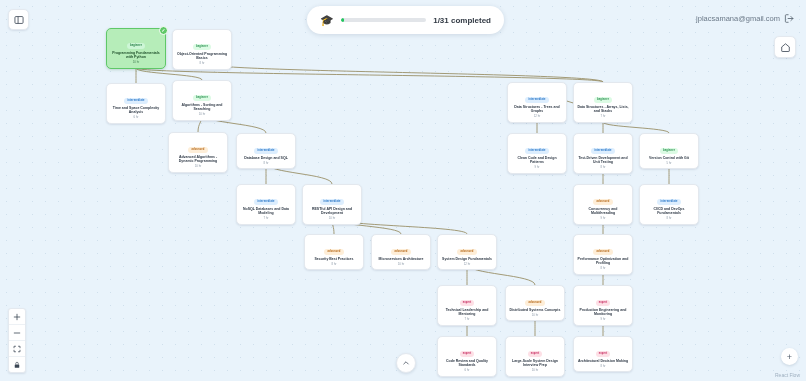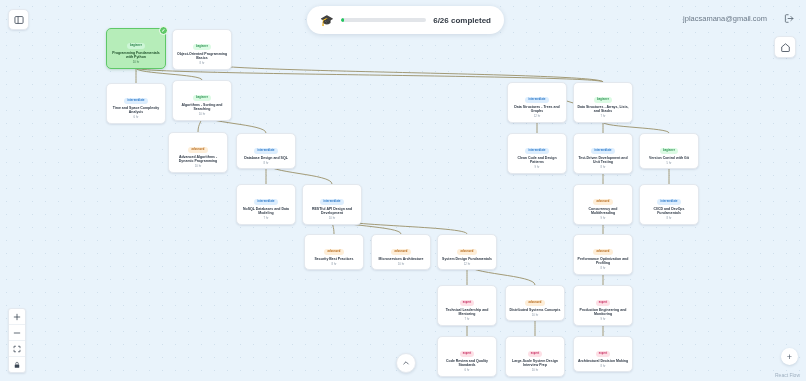--- a/index.html
+++ b/index.html
@@ -89,21 +89,21 @@
     box-shadow:0 1px 5px rgba(16,40,70,.13);
     display:flex;align-items:center;gap:7px;padding:0 13px;
     box-sizing:border-box;z-index:40;
   }
   .cap-icon{font-size:11px;line-height:11px;}
   .bar{flex:1;height:4px;background:#e2e5e9;border-radius:2px;overflow:hidden;position:relative;}
   .bar-fill{height:100%;background:#22c55e;border-radius:2px;}
   .prog-text{font-size:8px;font-weight:700;color:#333b45;white-space:nowrap;}
 
   .account{
-    position:absolute;right:10px;top:12px;display:flex;align-items:center;gap:16px;z-index:40;
+    position:absolute;right:10px;top:12px;display:flex;align-items:center;gap:3px;z-index:40;
   }
   .email{font-size:7.5px;color:#6c7a89;}
   .logout-btn{width:13px;height:13px;display:flex;align-items:center;justify-content:center;}
 
   .home-btn{
     position:absolute;right:10px;top:36px;width:20px;height:20px;
     background:#fff;border:1px solid #e4e9ef;border-radius:5px;
     box-shadow:0 1px 2px rgba(16,40,70,.10);
     display:flex;align-items:center;justify-content:center;z-index:40;
   }
@@ -204,21 +204,21 @@
     <rect x="1.5" y="2.5" width="13" height="11" rx="1.6" fill="none" stroke="#3b4654" stroke-width="1.3"></rect>
     <line x1="6.5" y1="2.5" x2="6.5" y2="13.5" stroke="#3b4654" stroke-width="1.3"></line>
   </svg>
 </div>
 
 <div class="progress-pill">
   <span class="cap-icon">🎓</span>
   <div class="bar">
     <div class="bar-fill" id="bar-fill" style="width: 3.8%;"></div>
   </div>
-  <span class="prog-text">6/26 completed</span>
+  <span class="prog-text">1/31 completed</span>
 </div>
 
 <div class="account">
   <span class="email">jplacsamana@gmail.com</span>
   <div class="logout-btn">
     <svg width="11" height="11" viewBox="0 0 16 16">
       <path d="M6 2.5H3.2A1.2 1.2 0 0 0 2 3.7v8.6a1.2 1.2 0 0 0 1.2 1.2H6" fill="none" stroke="#56626f" stroke-width="1.2" stroke-linecap="round"></path>
       <path d="M10 5l3 3-3 3M13 8H6" fill="none" stroke="#56626f" stroke-width="1.2" stroke-linecap="round" stroke-linejoin="round"></path>
     </svg>
   </div>

